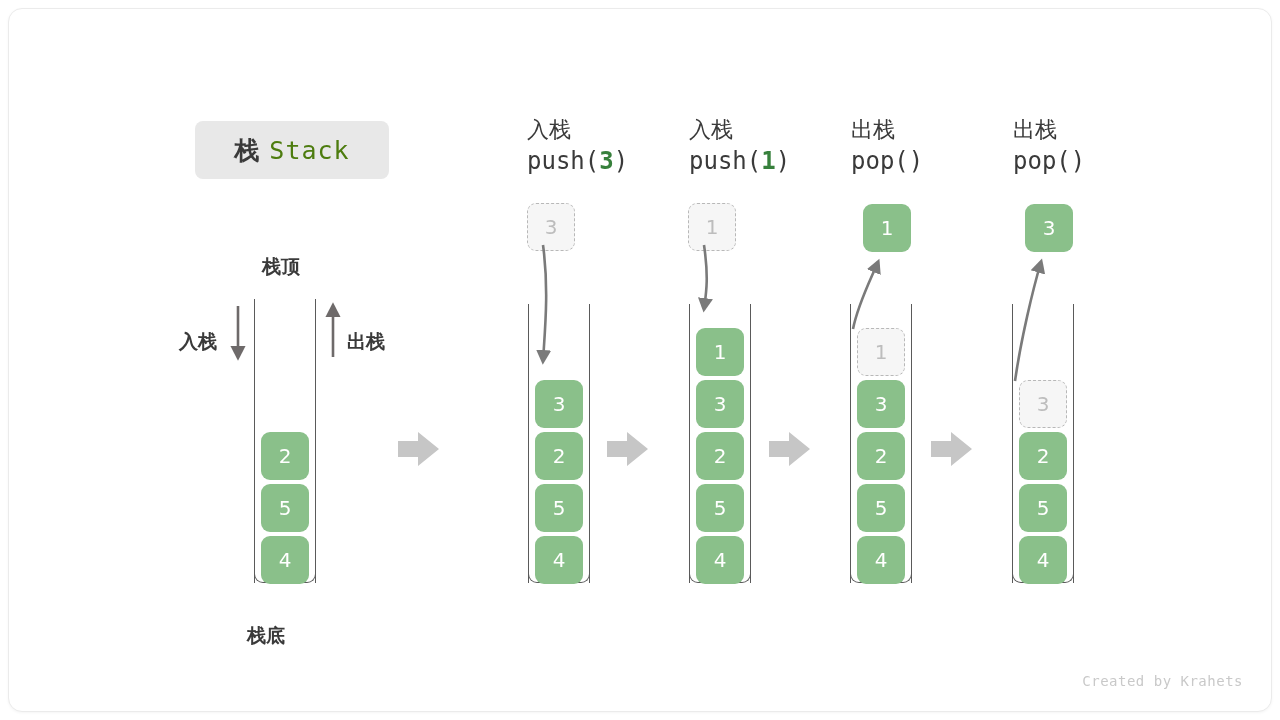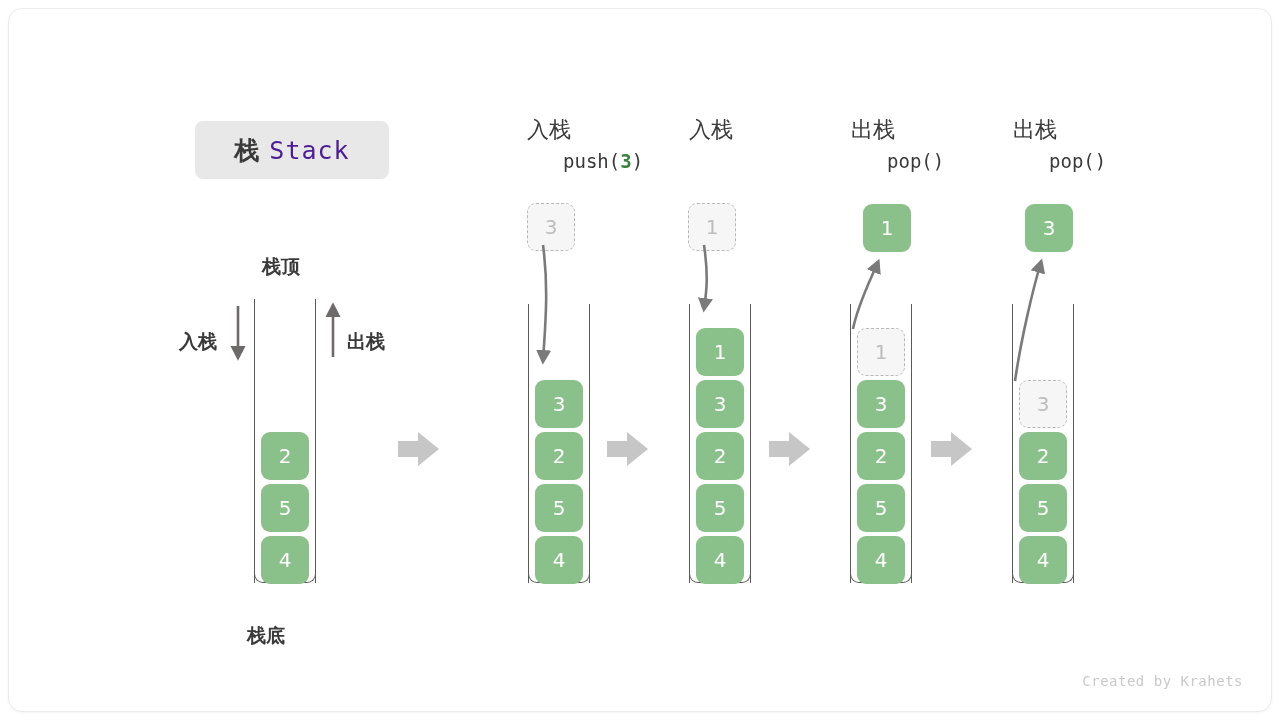--- a/index.html
+++ b/index.html
@@ -49,21 +49,21 @@
   .title-cn {
     font-family: "Liberation Sans", "DejaVu Sans", sans-serif;
     font-size: 25px;
     font-weight: 700;
     color: #3a3a3a;
   }
   .title-en {
     font-family: "DejaVu Sans Mono", "Liberation Mono", monospace;
     font-size: 25px;
     font-weight: 400;
-    color: #4c1d95;
+    color: #4d7c0f;
     letter-spacing: 1px;
   }
 
   
   .cn-label {
     position: absolute;
     font-family: "Liberation Sans", "DejaVu Sans", sans-serif;
     font-size: 19px;
     font-weight: 700;
     color: #3a3a3a;
@@ -78,25 +78,24 @@
   }
   .col-head .line1 {
     font-family: "Liberation Sans", "DejaVu Sans", sans-serif;
     font-size: 22px;
     color: #3a3a3a;
     line-height: 30px;
     white-space: nowrap;
   }
   .col-head .line2 {
     font-family: "DejaVu Sans Mono", "Liberation Mono", monospace;
-    font-size: 19px;
+    font-size: 24px;
     color: #3a3a3a;
     line-height: 32px;
     white-space: nowrap;
-    margin-left: 36px;
   }
   .col-head .arg {
     color: #37803c;
     font-weight: 700;
   }
 
   
   .stack {
     position: absolute;
     width: 62px;
@@ -204,20 +203,21 @@
       <div class="wall-right" style="height:279px;"></div>
       <div class="wall-bottom" style="top:263px;"></div>
     </div>
     <div class="elem solid" style="left:526px; top:371px;">3</div>
     <div class="elem solid" style="left:526px; top:423px;">2</div>
     <div class="elem solid" style="left:526px; top:475px;">5</div>
     <div class="elem solid" style="left:526px; top:527px;">4</div>
 
     <div class="col-head" style="left:680px; top:106px;">
       <div class="line1">入栈</div>
+      <div class="line2"><span>push(</span><span class="arg">1</span><span>)</span></div>
     </div>
     <div class="elem ghost" style="left:679px; top:194px;">1</div>
     <div class="stack" style="left:680px; top:295px;">
       <div class="wall-left" style="height:279px;"></div>
       <div class="wall-right" style="height:279px;"></div>
       <div class="wall-bottom" style="top:263px;"></div>
     </div>
     <div class="elem solid" style="left:687px; top:319px;">1</div>
     <div class="elem solid" style="left:687px; top:371px;">3</div>
     <div class="elem solid" style="left:687px; top:423px;">2</div>

